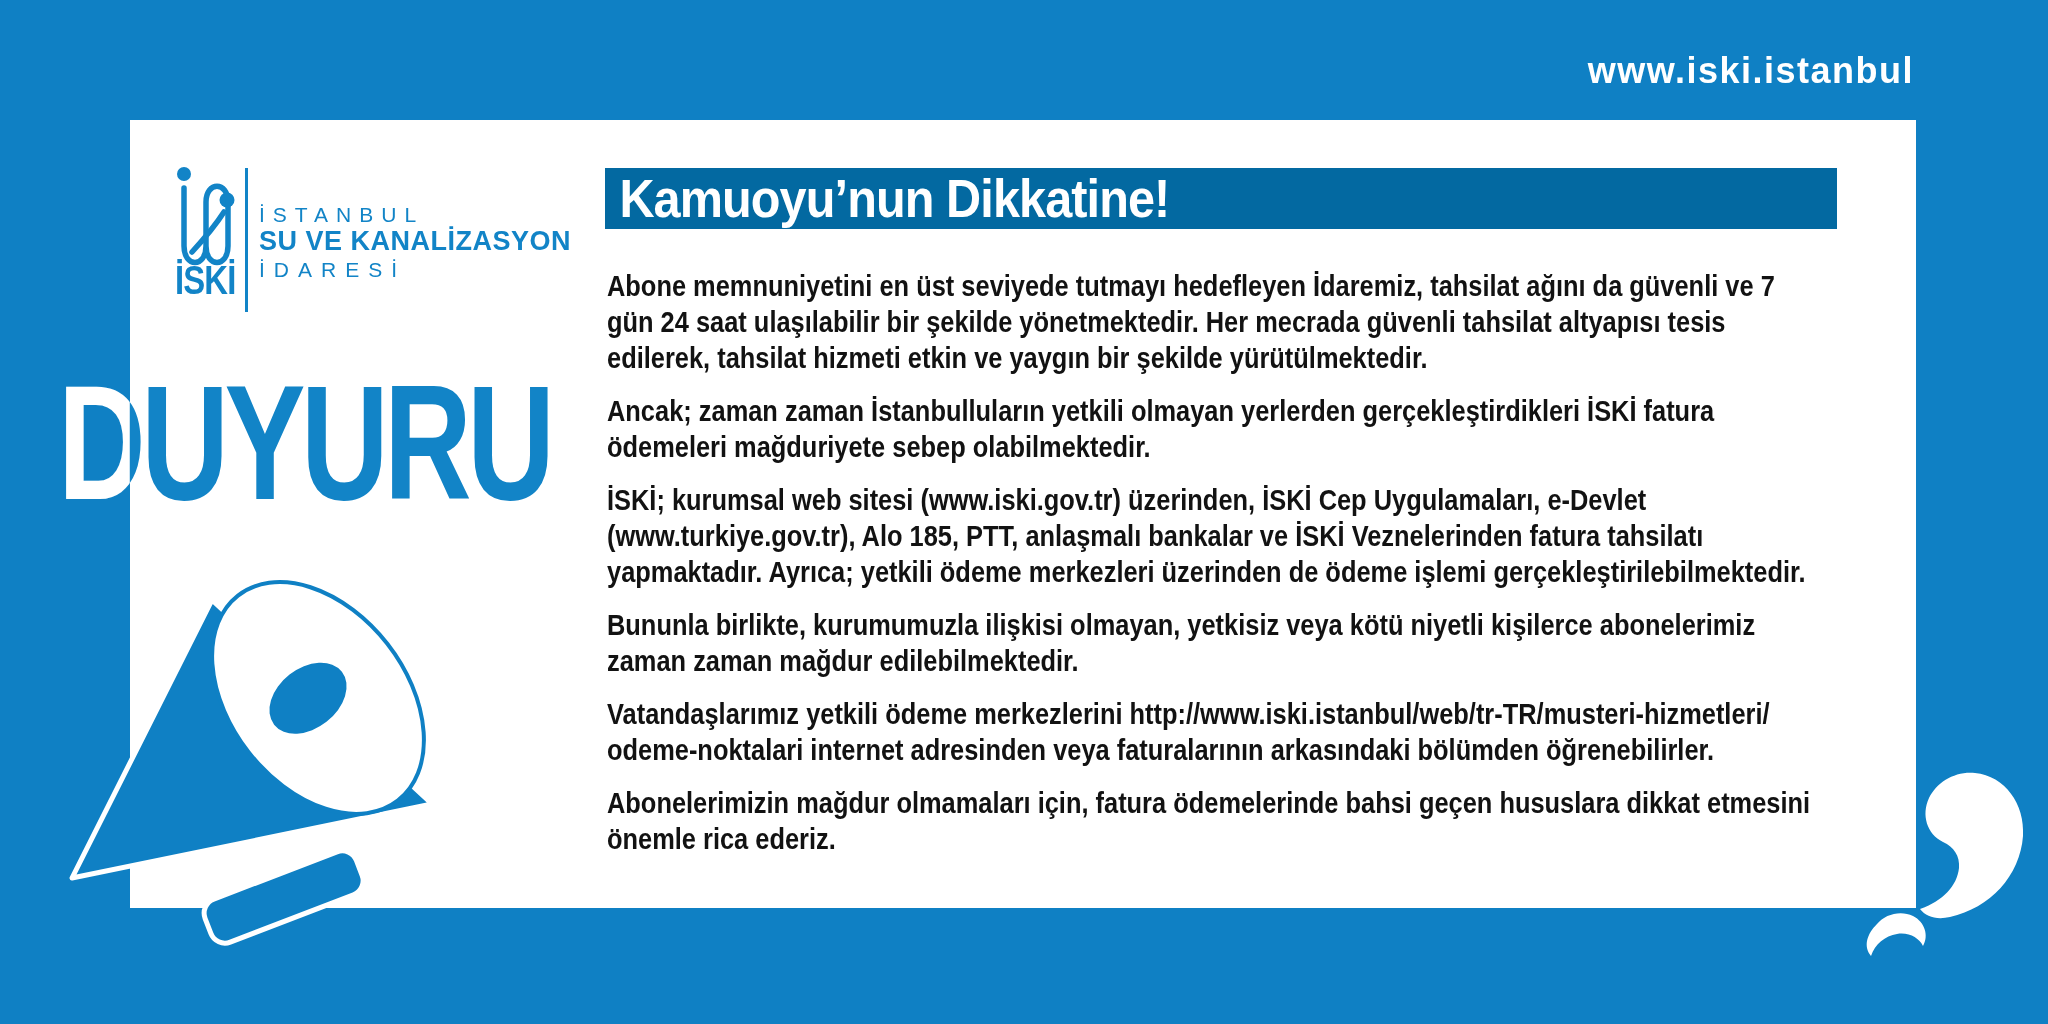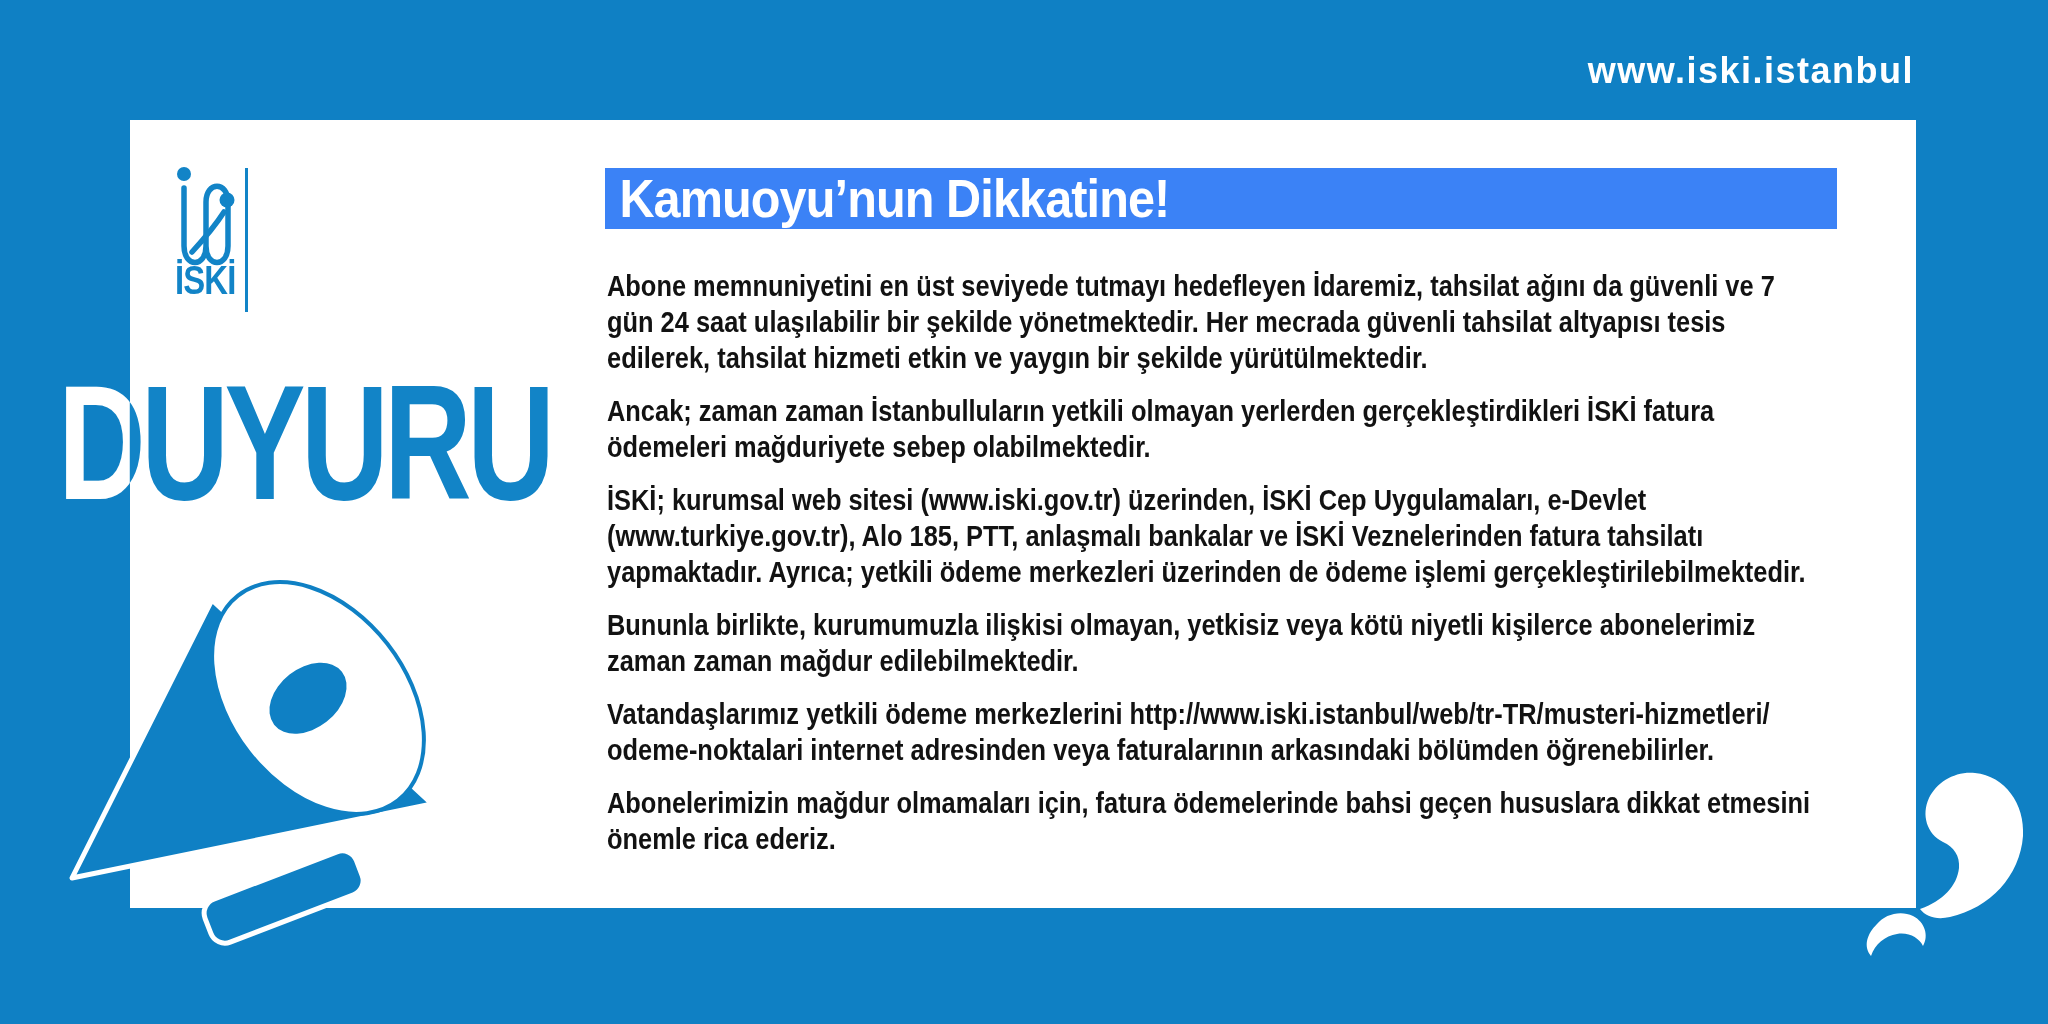--- a/index.html
+++ b/index.html
@@ -30,21 +30,21 @@
   .duyuru { position:absolute; left:58px; top:361px; width:660px; height:175px; z-index:3; }
   .duyuru-inner {
     position:relative; display:inline-block; transform:scaleX(.74); transform-origin:0 0;
     font-size:164px; font-weight:bold; letter-spacing:-6px; line-height:1; white-space:nowrap;
   }
   .duyuru-blue  { color:#1284C7; display:inline-block; clip-path:inset(0 0 0 97px); }
   .duyuru-white { color:#ffffff; display:inline-block; position:absolute; left:0; top:0;
                   clip-path:inset(0 calc(100% - 97px) 0 0); }
   
   .banner { position:absolute; left:605px; top:168px; width:1232px; height:61px;
-            background:#3b82f6; z-index:3; }
+            background:#0369a1; z-index:3; }
   .banner-text { display:inline-block; color:#ffffff; font-size:54px; font-weight:bold;
                  line-height:60px; padding-left:16px; letter-spacing:-1px;
                  transform:scaleX(.9); transform-origin:0 0; white-space:nowrap; }
   
   .content { position:absolute; left:607px; top:268px; width:1500px; z-index:3;
              transform:scaleX(.847); transform-origin:0 0;
              color:#121212; font-size:30px; font-weight:bold; line-height:36px; }
   .para { margin:0 0 17px 0; white-space:pre-line; }
   
   .megaphone { position:absolute; left:50px; top:560px; z-index:2; }
@@ -59,20 +59,25 @@
 
 <div class="logo">
   <svg class="logo-mark" width="64" height="116" viewBox="0 0 64 116" fill="none">
     <circle cx="9" cy="8" r="7" fill="#1284C7"></circle>
     <circle cx="52" cy="34" r="7.5" fill="#1284C7"></circle>
     <path d="M9 22 V80 C9 102 31 102 31 80 V36 C31 15 53 15 53 36 V80 C53 102 31 102 31 80" stroke="#1284C7" stroke-width="5.5" stroke-linecap="round"></path>
     <path d="M49 46 C40 60 28 74 17 86" stroke="#1284C7" stroke-width="5.5" stroke-linecap="round"></path>
   </svg>
   <div class="logo-divider"></div>
   <div class="iski-word">İSKİ</div>
+  <div class="logo-text">
+    <div class="logo-line1">İSTANBUL</div>
+    <div class="logo-line2">SU VE KANALİZASYON</div>
+    <div class="logo-line3">İDARESİ</div>
+  </div>
 </div>
 
 <div class="duyuru">
   <span class="duyuru-inner">
     <span class="duyuru-blue">DUYURU</span>
     <span class="duyuru-white">DUYURU</span>
   </span>
 </div>
 
 <div class="banner">

